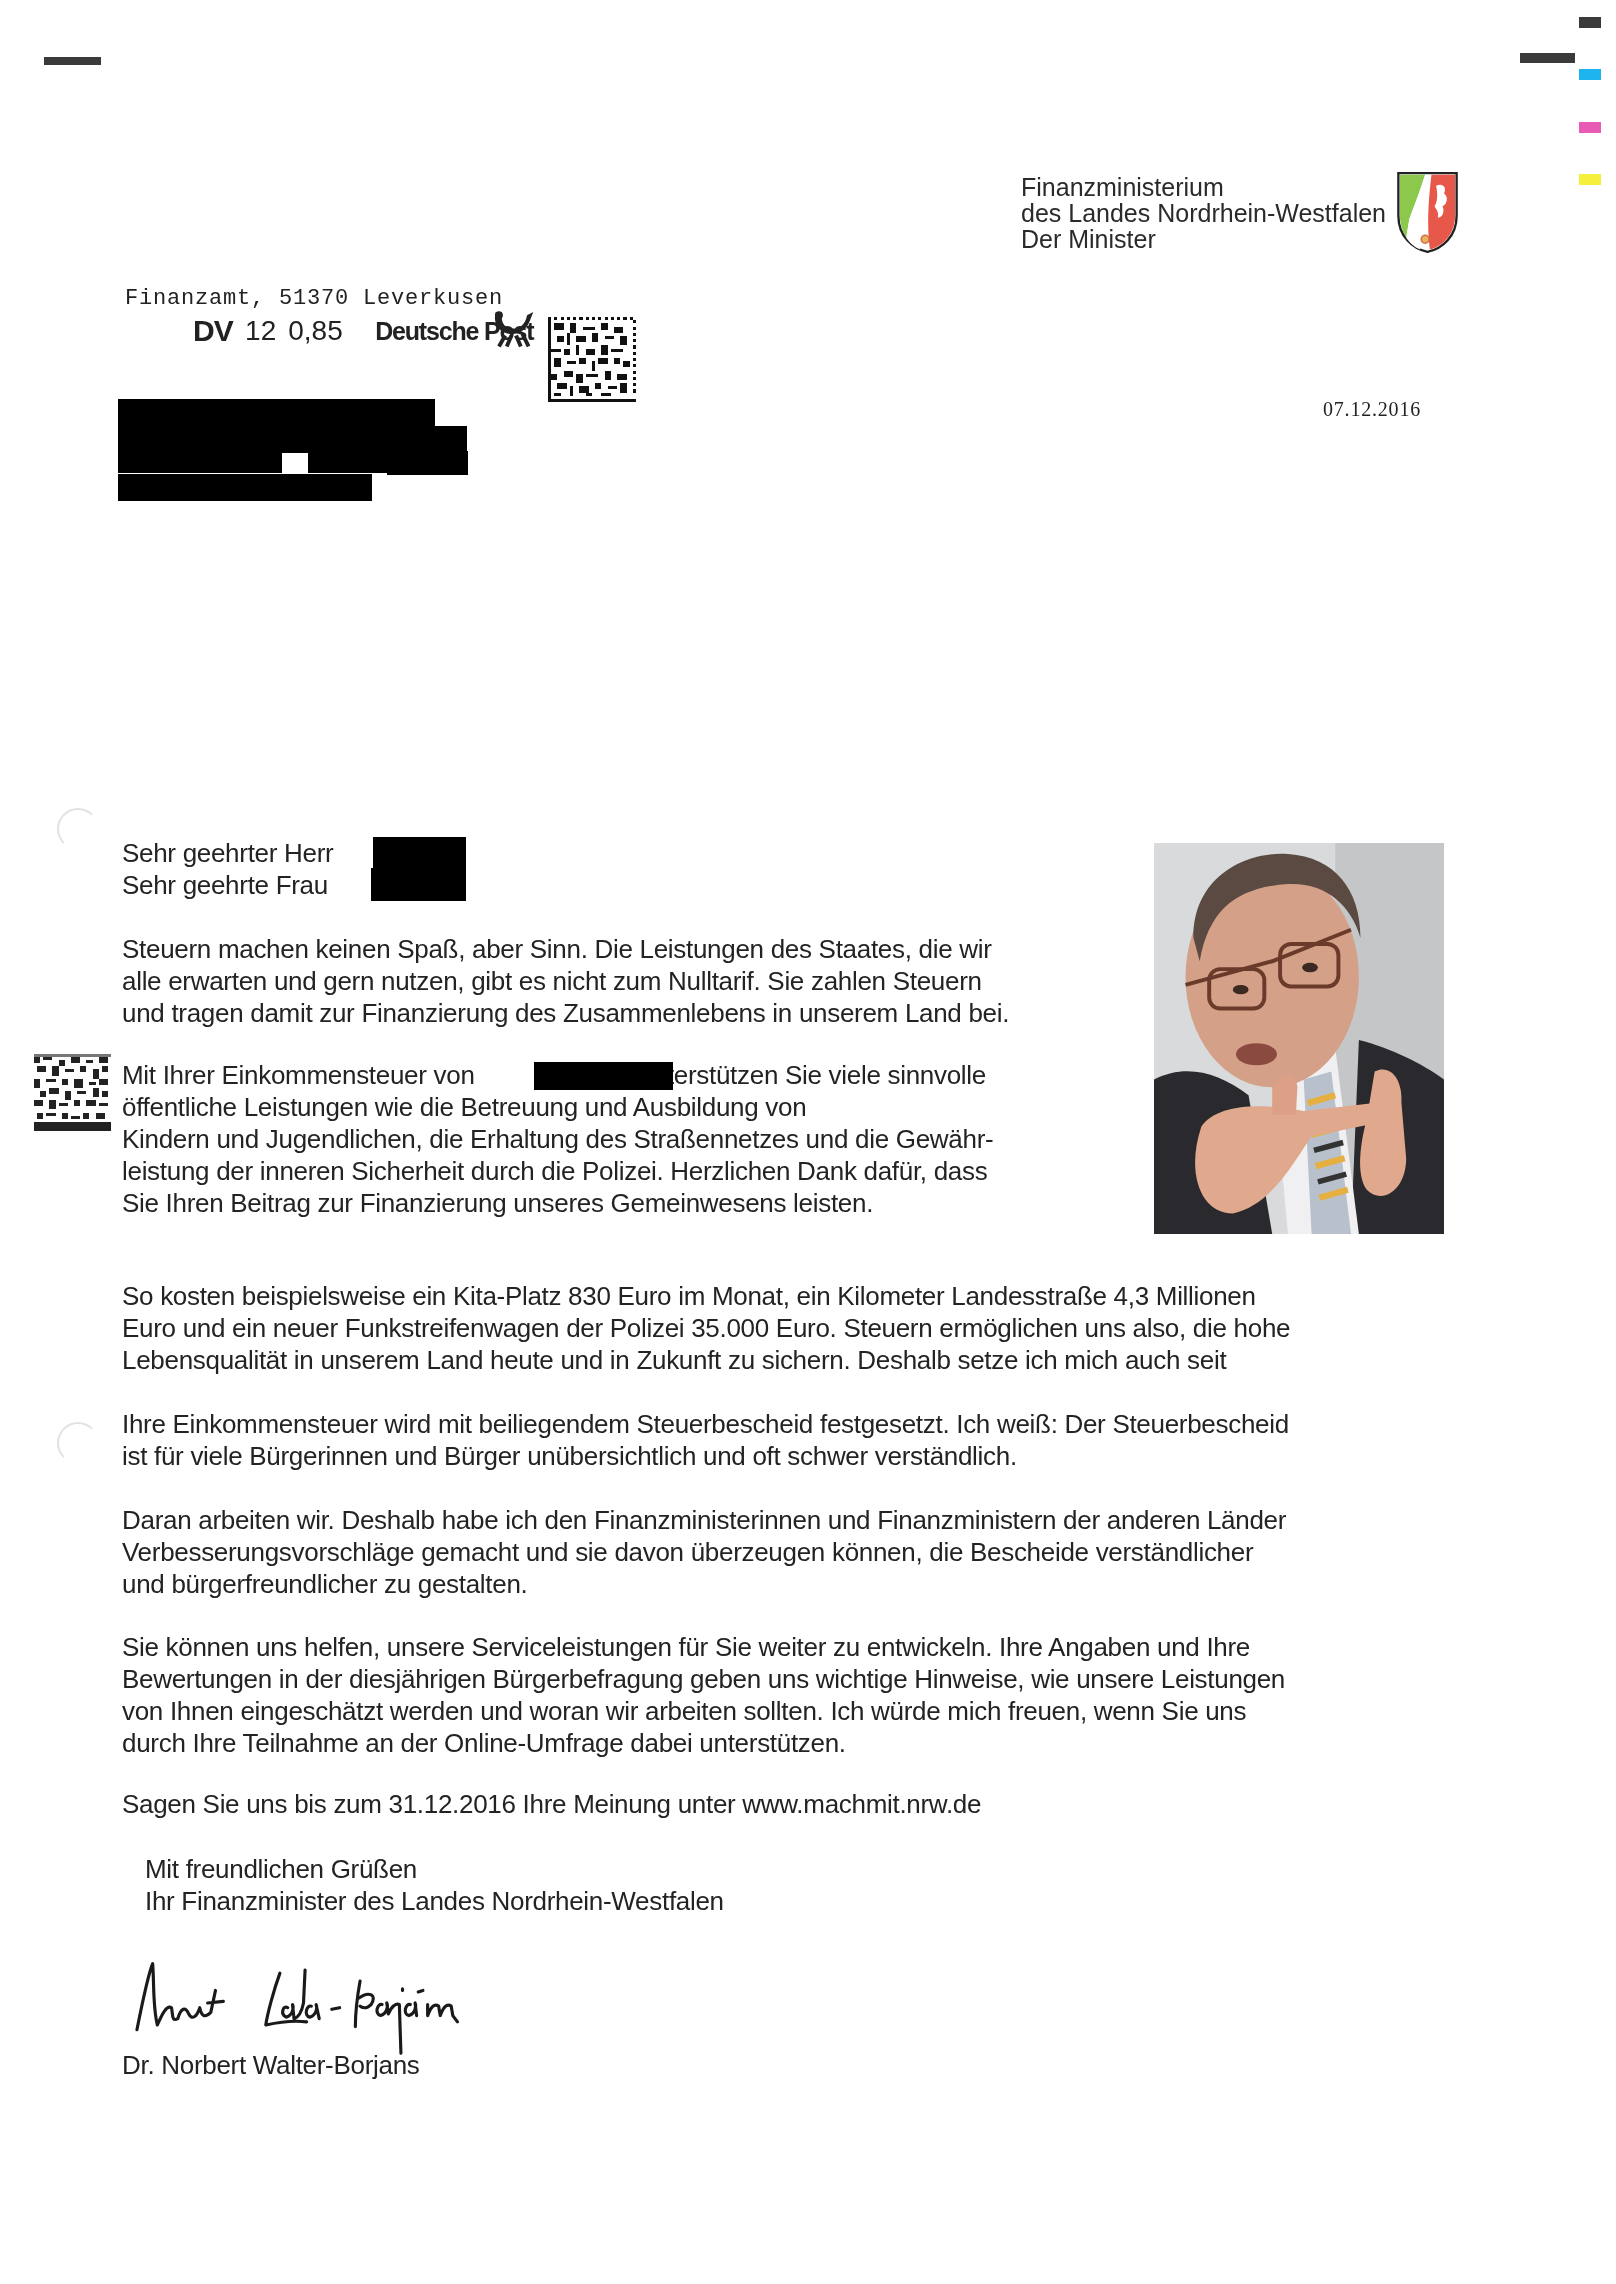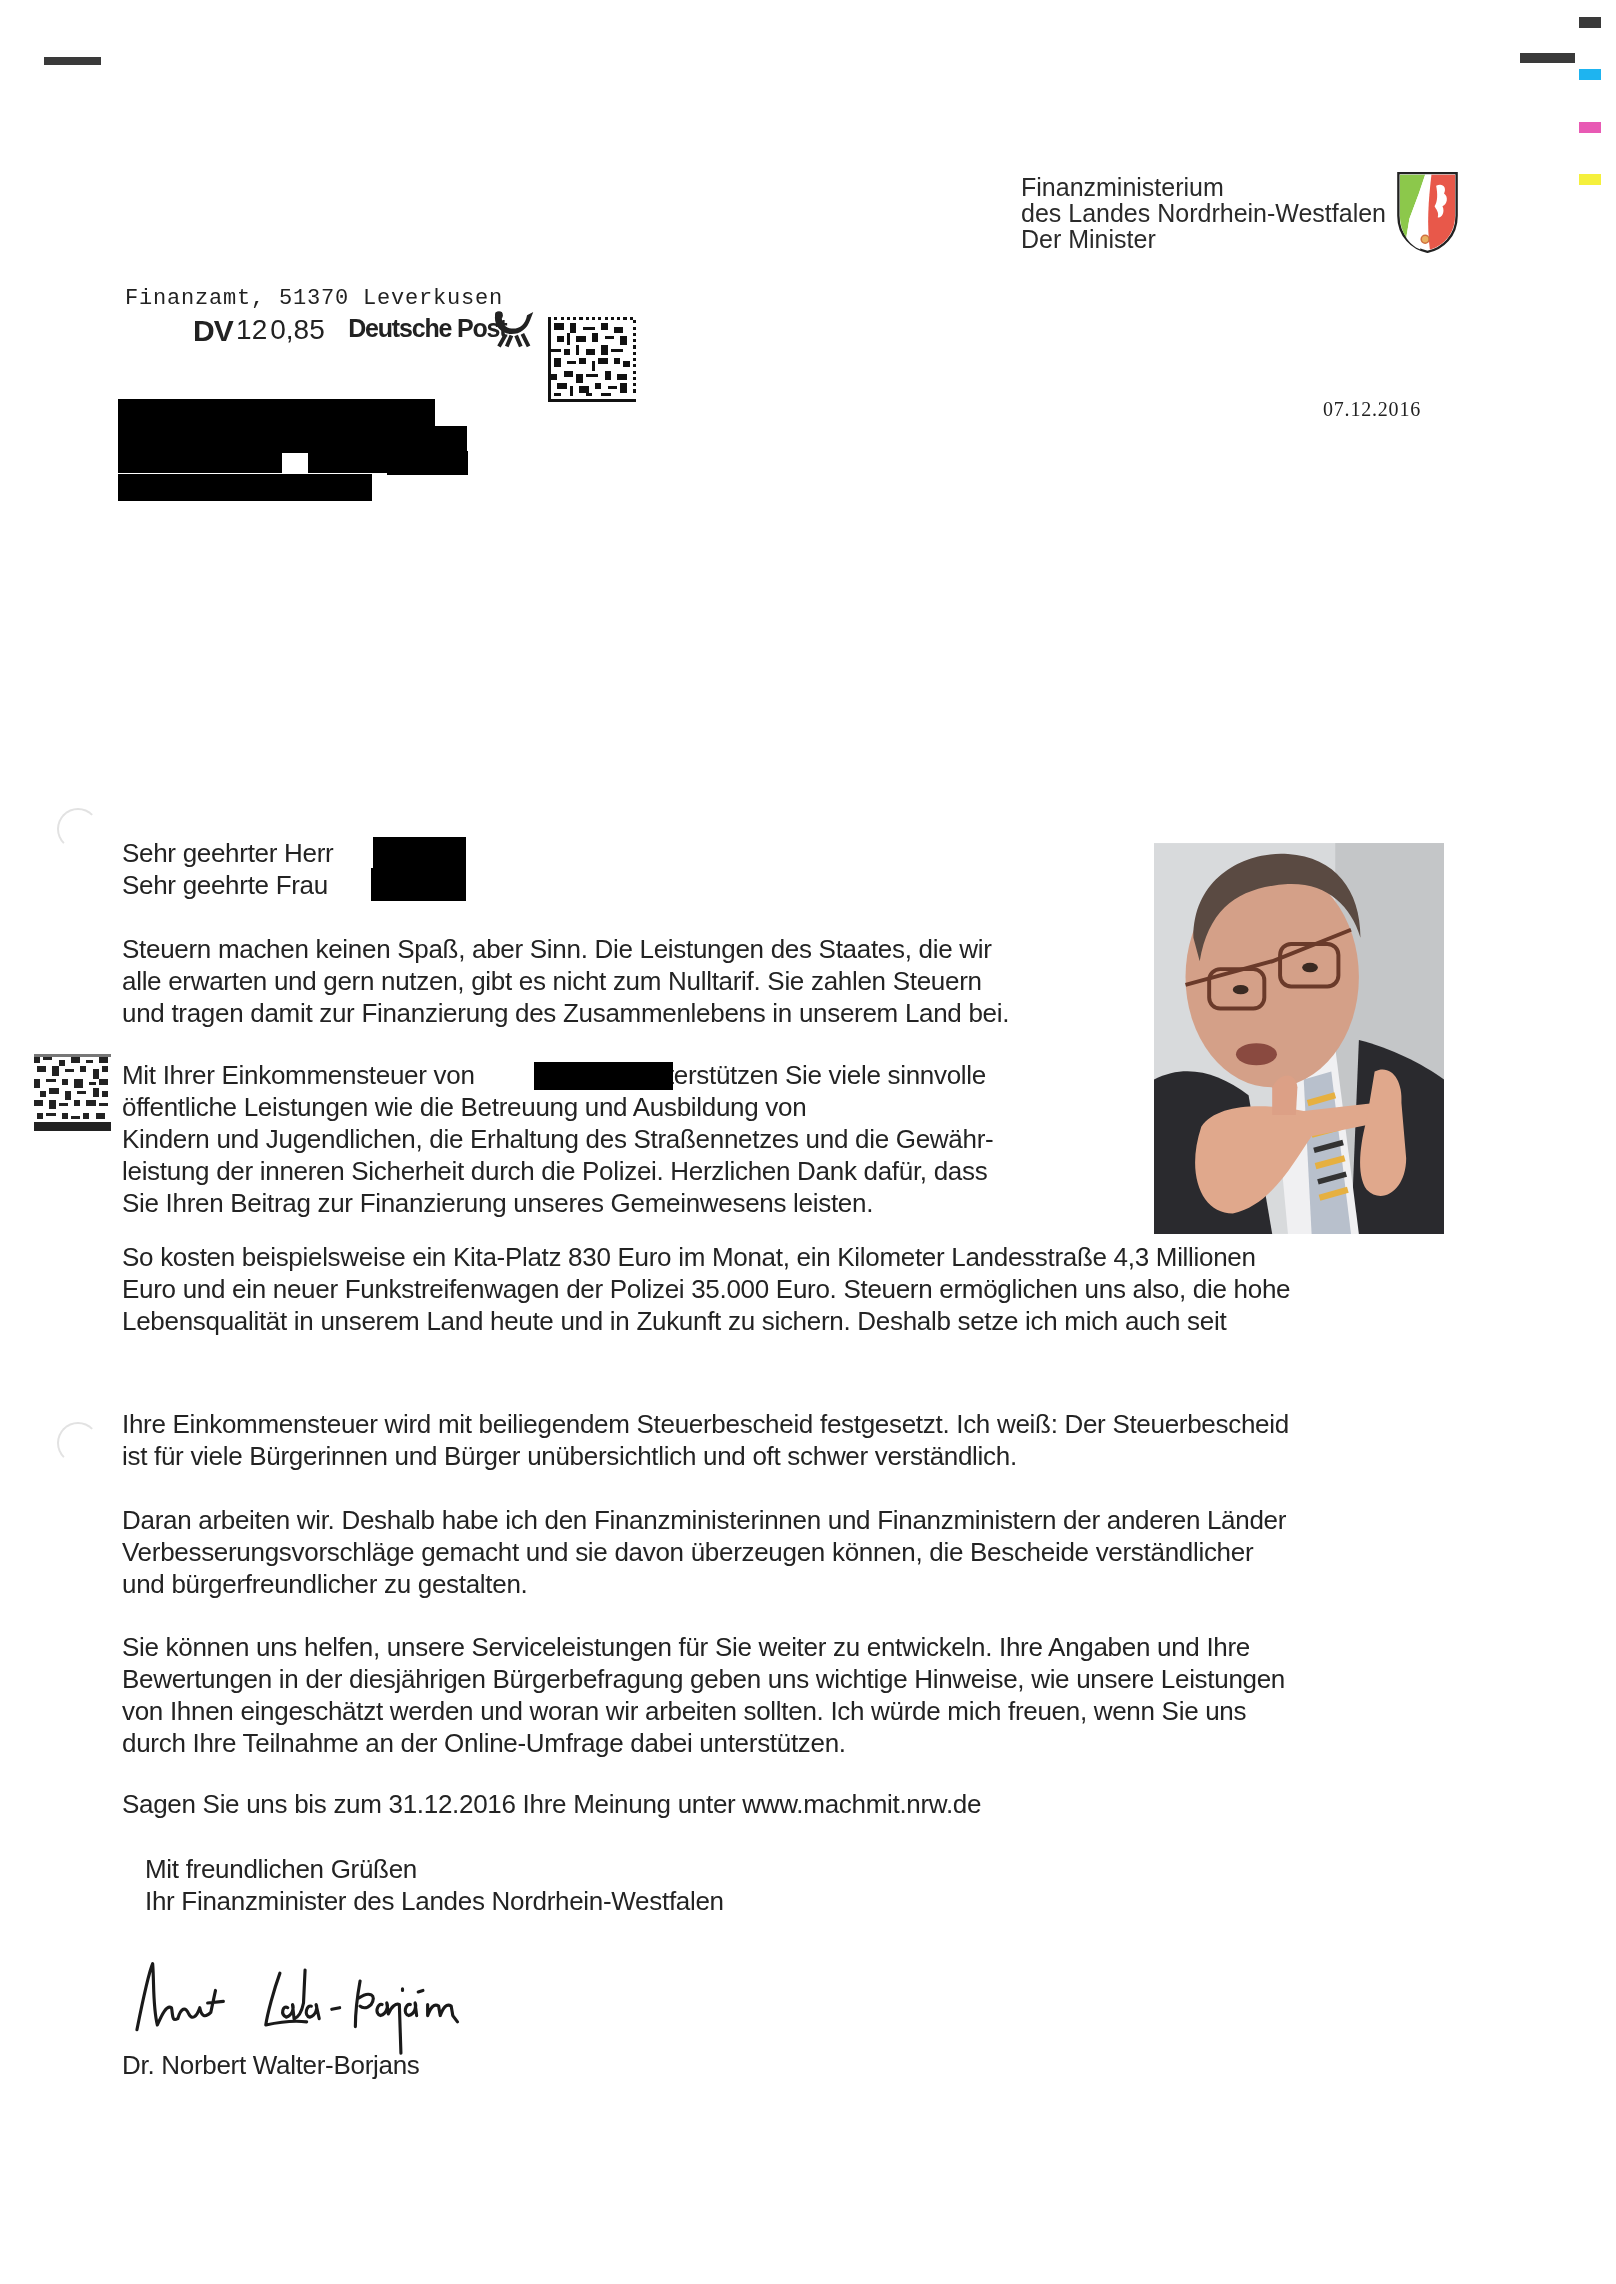--- a/index.html
+++ b/index.html
@@ -3,21 +3,21 @@
 <meta charset="utf-8">
 <style>
   html, body { margin: 0; padding: 0; background: #ffffff; }
   body { width: 1616px; height: 2284px; position: relative; overflow: hidden;
          font-family: "Liberation Sans", sans-serif; color: #232323; }
   .abs { position: absolute; }
   .mark { position: absolute; }
   .sender-block { left: 1021px; top: 174px; font-size: 25px; line-height: 26px; color: #2a2a2a; }
   .crest { left: 1395px; top: 170px; width: 65px; height: 85px; }
   .return-addr { left: 125px; top: 278px; font-family: "Liberation Mono", monospace; font-size: 22px; letter-spacing: 0.8px; color: #222; margin-top: 8px; }
-  .postage { left: 193px; top: 314px; display: flex; align-items: flex-start; gap: 3px; color: #222; }
+  .postage { left: 193px; top: 314px; display: flex; align-items: center; gap: 12px; color: #222; }
   .postage .dv { font-size: 30px; font-weight: bold; letter-spacing: -0.8px; }
   .postage .num { font-size: 28px; }
   .postage .dp { font-size: 25px; font-weight: bold; letter-spacing: -1.2px; margin-left: 20.5px; }
   .horn { left: 491px; top: 309px; width: 44px; height: 39px; }
   .datamatrix { left: 548px; top: 317px; width: 88px; height: 85px; }
   .tracking { left: 131px; top: 397px; font-size: 16.6px; color: #404040; }
   .date { left: 1323px; top: 398px; font-family: Liberation Serif, serif; font-size: 20px; letter-spacing: 0.8px; color: #222; }
   .redact { background: #000; position: absolute; }
   .letter { left: 122px; width: 1326px; font-size: 26px; line-height: 32px; color: #232323; letter-spacing: -0.3px; }
   .letter p { margin: 0; }
@@ -236,21 +236,21 @@
 
 <div class="abs letter" style="top:1059px;">
   <p><span>Mit Ihrer Einkommensteuer von</span> <span style="display:inline-block;width:136px;"></span><span>€ unterstützen Sie viele sinnvolle</span></p>
   <p>öffentliche Leistungen wie die Betreuung und Ausbildung von</p>
   <p>Kindern und Jugendlichen, die Erhaltung des Straßennetzes und die Gewähr-</p>
   <p>leistung der inneren Sicherheit durch die Polizei. Herzlichen Dank dafür, dass</p>
   <p>Sie Ihren Beitrag zur Finanzierung unseres Gemeinwesens leisten.</p>
 </div>
 <div class="redact" style="left:534px;top:1062px;width:139px;height:28px;"></div>
 
-<div class="abs letter" style="top:1241px;">
+<div class="abs letter" style="top:1280px;">
   <p>So kosten beispielsweise ein Kita-Platz 830 Euro im Monat, ein Kilometer Landesstraße 4,3 Millionen</p>
   <p>Euro und ein neuer Funkstreifenwagen der Polizei 35.000 Euro. Steuern ermöglichen uns also, die hohe</p>
   <p>Lebensqualität in unserem Land heute und in Zukunft zu sichern. Deshalb setze ich mich auch seit</p>
 </div>
 
 <div class="abs letter" style="top:1408px;">
   <p>Ihre Einkommensteuer wird mit beiliegendem Steuerbescheid festgesetzt. Ich weiß: Der Steuerbescheid</p>
   <p>ist für viele Bürgerinnen und Bürger unübersichtlich und oft schwer verständlich.</p>
 </div>
 

